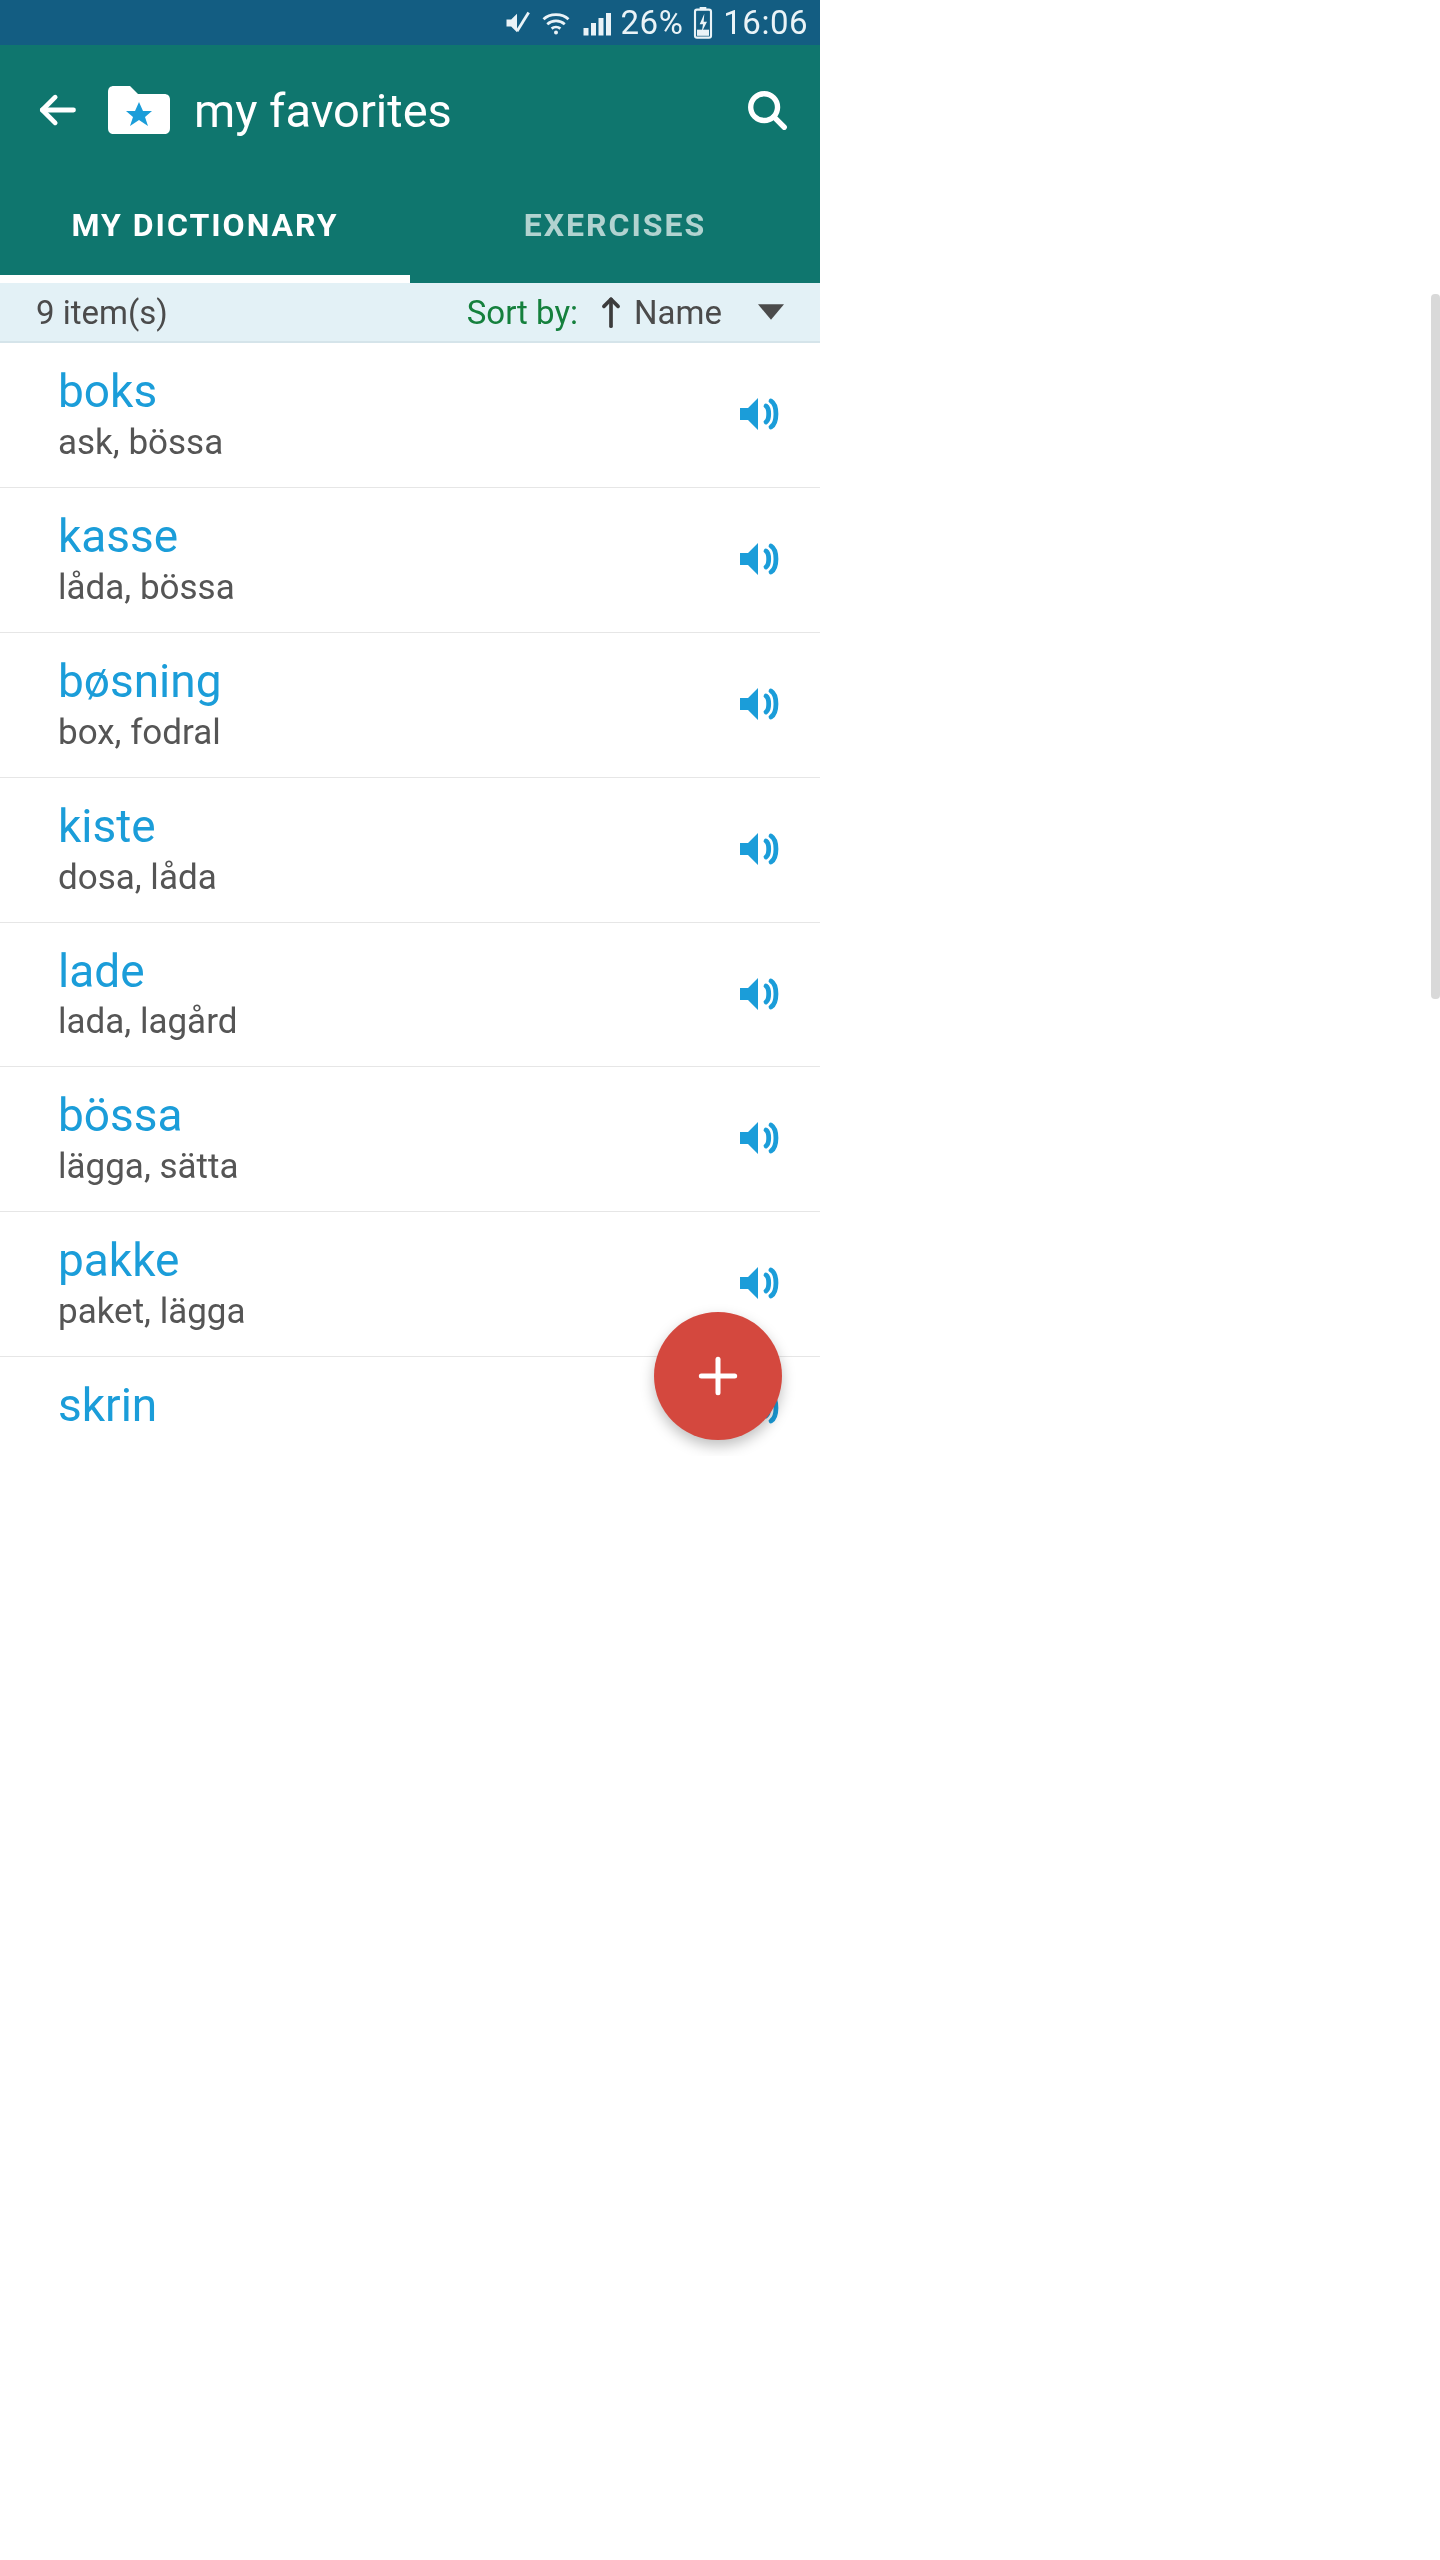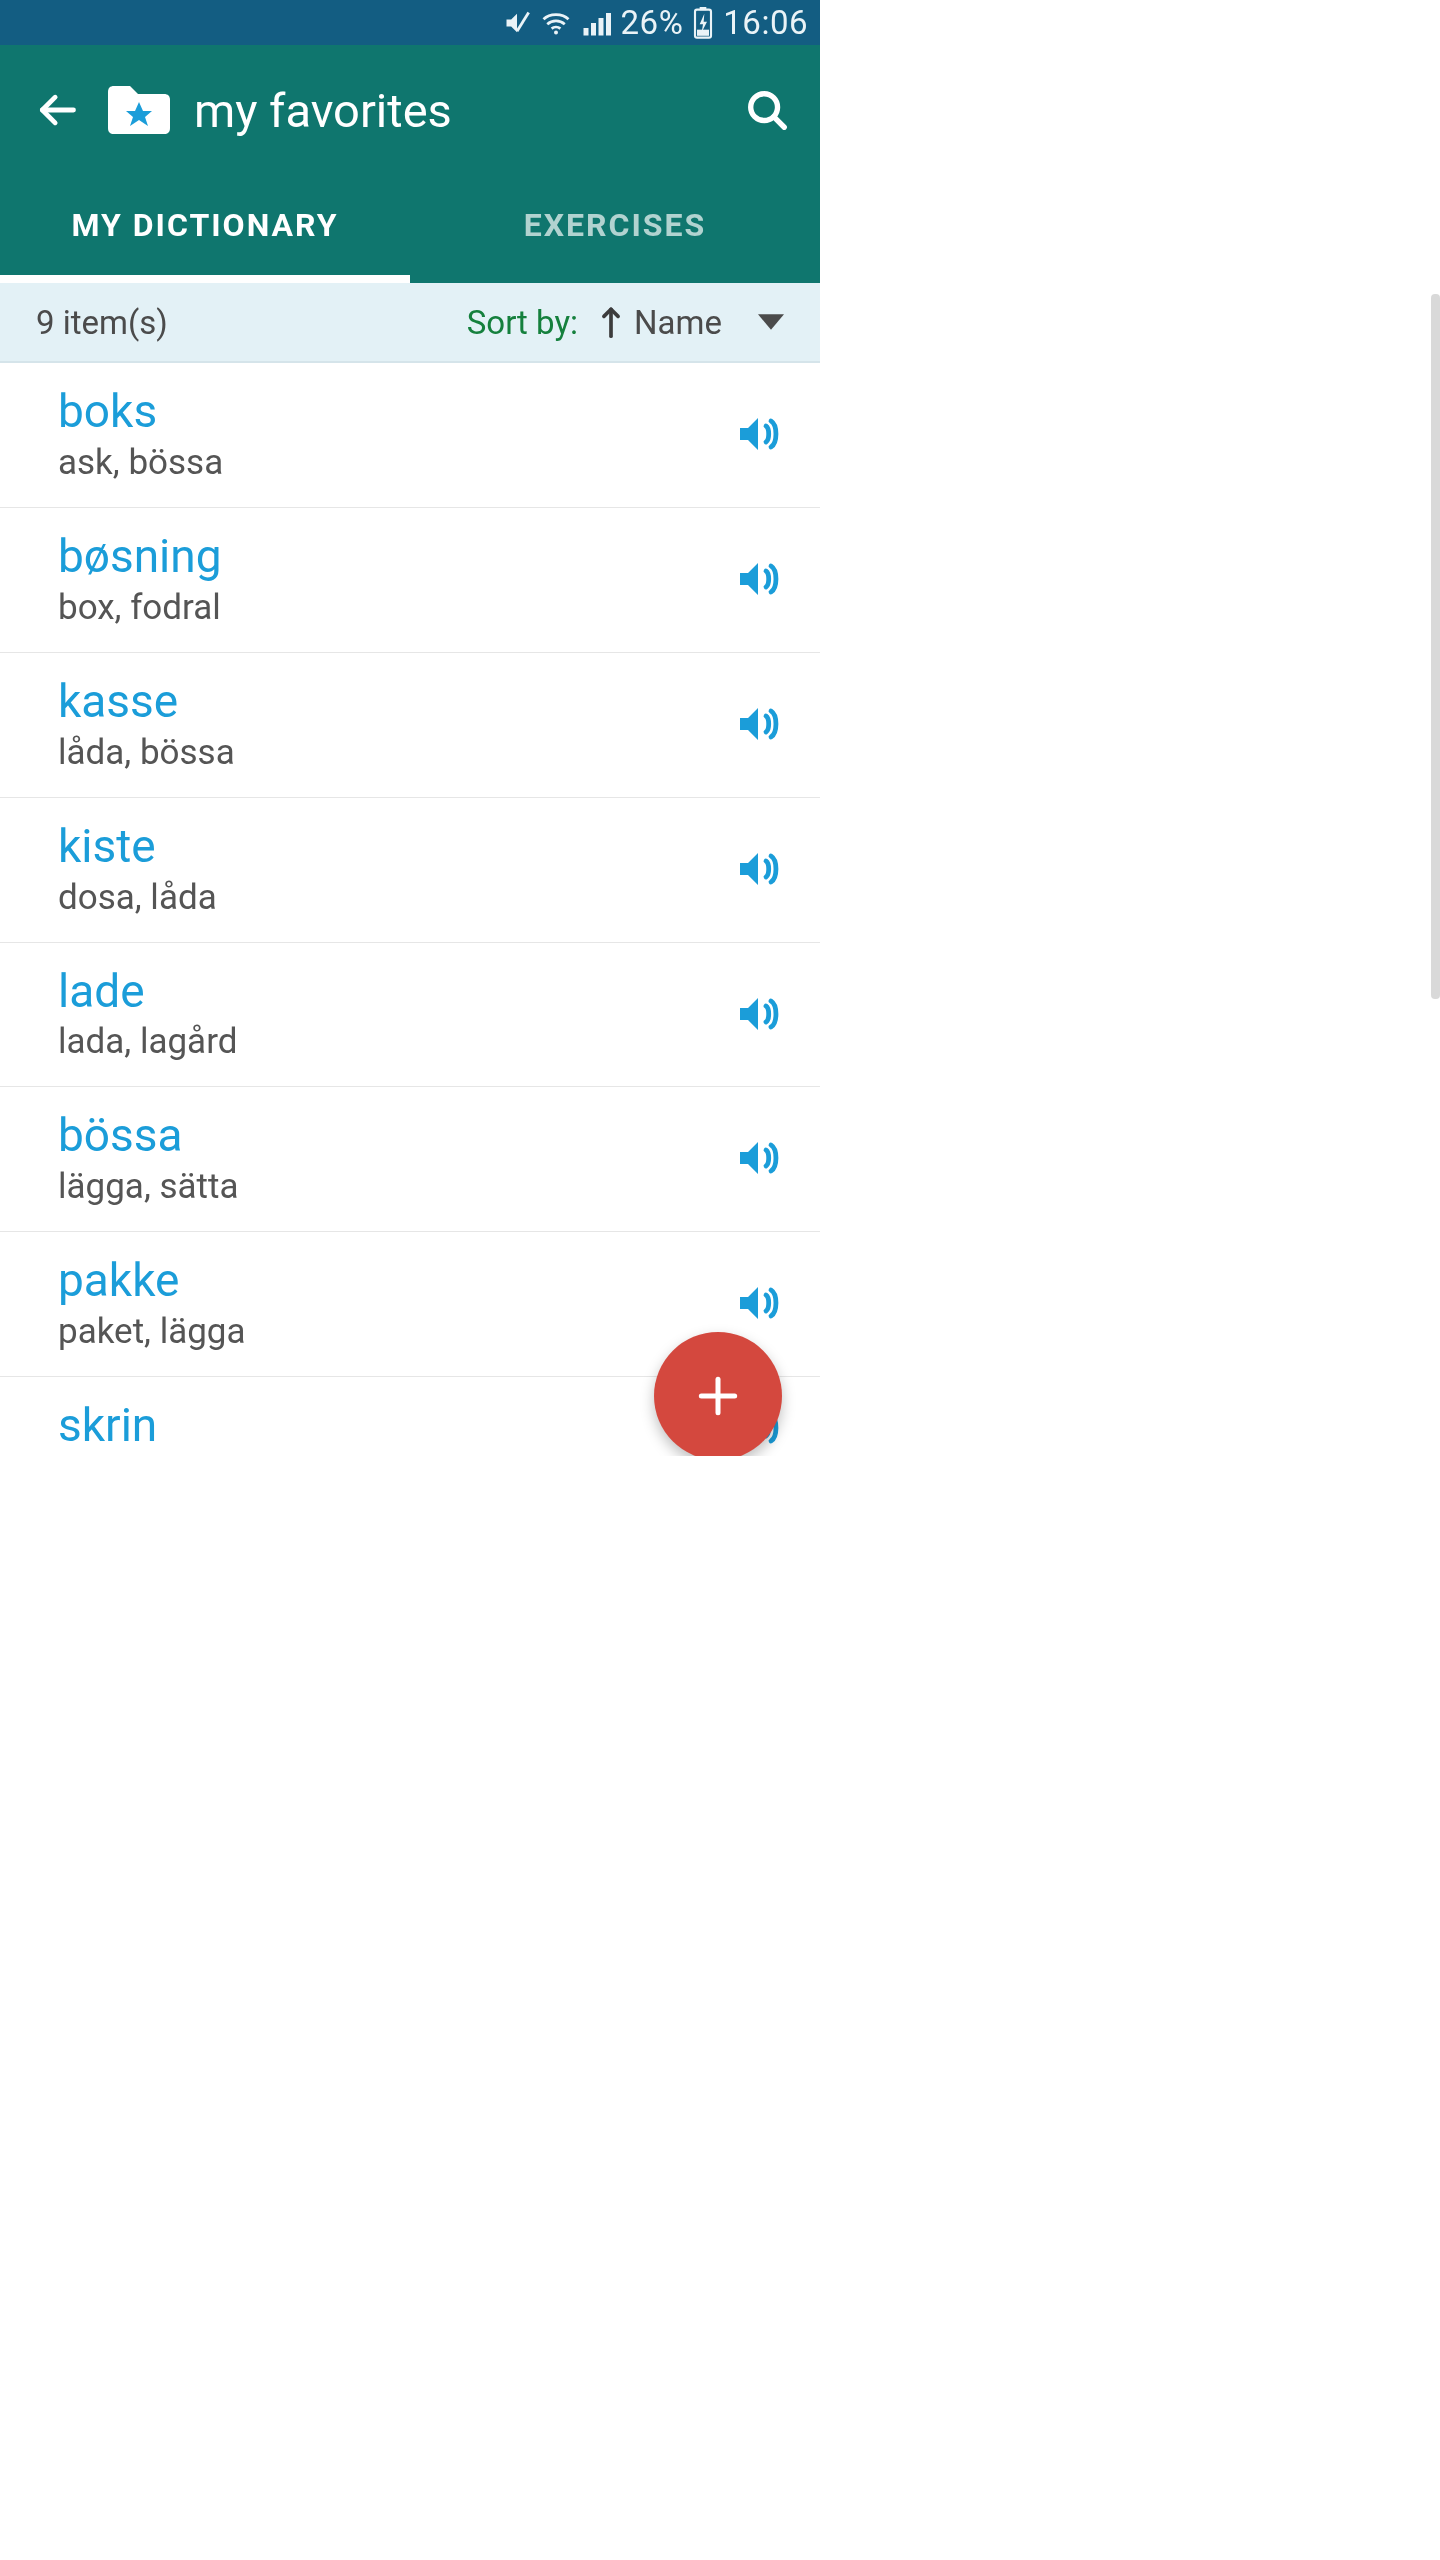--- a/index.html
+++ b/index.html
@@ -42,21 +42,21 @@
     font-weight: 700;
     letter-spacing: 2px;
     color: rgba(255,255,255,0.68);
     border-bottom: 8px solid transparent;
   }
   .tab.active {
     color: #fff;
     border-bottom-color: #fff;
   }
   .subheader {
-    height: 80px;
+    height: 60px;
     background: #e3f1f6;
     border-bottom: 2px solid #d5e4ea;
     display: flex;
     align-items: center;
     padding: 0 36px;
     color: #4b4b4b;
     font-size: 33px;
   }
   .subheader .count { flex: 1; }
   .subheader .sortby-label { color: #15803d; margin-right: 22px; }
@@ -200,36 +200,36 @@
       <svg width="48" height="48" viewBox="0 0 24 24" fill="#1b9dd9">
           <path d="M3 9v6h4l5 5V4L7 9H3z"></path>
           <path d="M16 8c1.8 1.2 1.8 6.8 0 8" fill="none" stroke="#1b9dd9" stroke-width="2.4" stroke-linecap="round"></path>
           <path d="M18.5 5.5c3.3 2 3.3 11 0 13" fill="none" stroke="#1b9dd9" stroke-width="2.4" stroke-linecap="round"></path>
         </svg>
     </span>
   </div>
 
   <div class="row">
     <div class="txt">
+      <div class="word">kasse</div>
+      <div class="defn">låda, bössa</div>
+    </div>
+    <span class="speaker">
+      <svg width="48" height="48" viewBox="0 0 24 24" fill="#1b9dd9">
+          <path d="M3 9v6h4l5 5V4L7 9H3z"></path>
+          <path d="M16 8c1.8 1.2 1.8 6.8 0 8" fill="none" stroke="#1b9dd9" stroke-width="2.4" stroke-linecap="round"></path>
+          <path d="M18.5 5.5c3.3 2 3.3 11 0 13" fill="none" stroke="#1b9dd9" stroke-width="2.4" stroke-linecap="round"></path>
+        </svg>
+    </span>
+  </div>
+
+  <div class="row">
+    <div class="txt">
       <div class="word">bøsning</div>
       <div class="defn">box, fodral</div>
-    </div>
-    <span class="speaker">
-      <svg width="48" height="48" viewBox="0 0 24 24" fill="#1b9dd9">
-          <path d="M3 9v6h4l5 5V4L7 9H3z"></path>
-          <path d="M16 8c1.8 1.2 1.8 6.8 0 8" fill="none" stroke="#1b9dd9" stroke-width="2.4" stroke-linecap="round"></path>
-          <path d="M18.5 5.5c3.3 2 3.3 11 0 13" fill="none" stroke="#1b9dd9" stroke-width="2.4" stroke-linecap="round"></path>
-        </svg>
-    </span>
-  </div>
-
-  <div class="row">
-    <div class="txt">
-      <div class="word">kasse</div>
-      <div class="defn">låda, bössa</div>
     </div>
     <span class="speaker">
       <svg width="48" height="48" viewBox="0 0 24 24" fill="#1b9dd9">
           <path d="M3 9v6h4l5 5V4L7 9H3z"></path>
           <path d="M16 8c1.8 1.2 1.8 6.8 0 8" fill="none" stroke="#1b9dd9" stroke-width="2.4" stroke-linecap="round"></path>
           <path d="M18.5 5.5c3.3 2 3.3 11 0 13" fill="none" stroke="#1b9dd9" stroke-width="2.4" stroke-linecap="round"></path>
         </svg>
     </span>
   </div>
 

